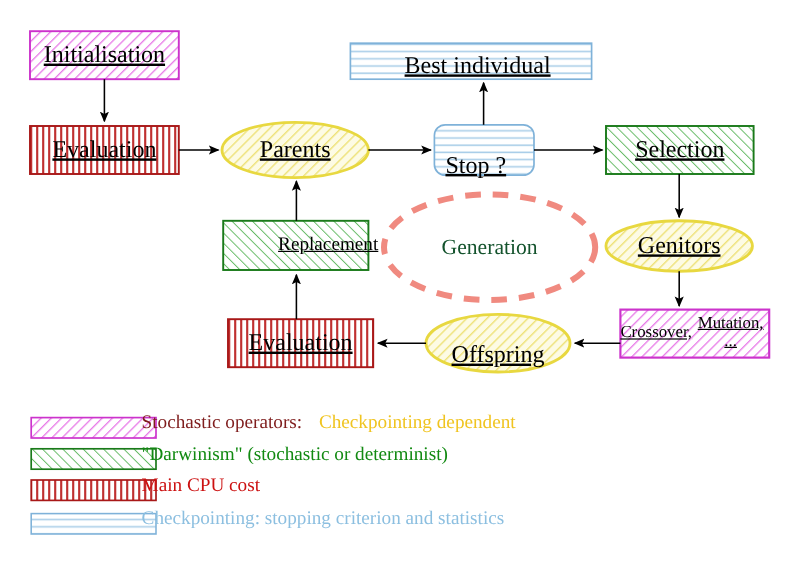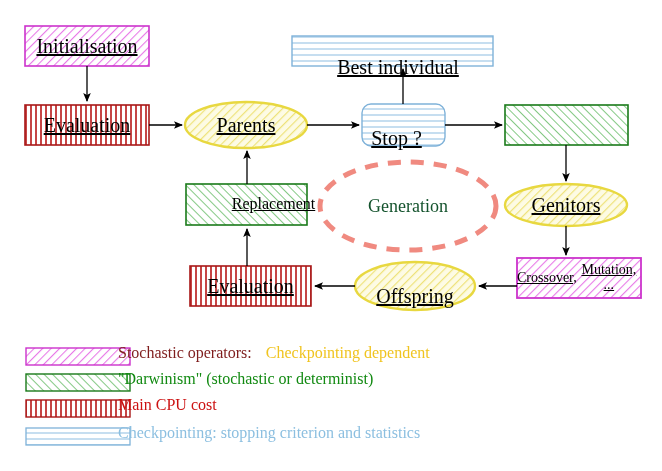--- a/index.html
+++ b/index.html
@@ -156,24 +156,25 @@
     <rect x="26" y="400" width="104" height="17" fill="url(#pat-red)" stroke="#a81818" stroke-width="1.4"></rect>
     <rect x="26" y="428" width="104" height="17" fill="url(#pat-blue)" stroke="#7fb2d9" stroke-width="1.3"></rect>
   </svg>
 
   <div class="node-label lbl-big" style="left:25px; top:26px; width:124px; height:40px;">Initialisation</div>
 
   <div class="node-label lbl-big" style="left:25px; top:105px; width:124px; height:40px;">Evaluation</div>
 
   <div class="node-label lbl-big" style="left:185px; top:102px; width:122px; height:46px;">Parents</div>
 
-  <div class="node-label lbl-big" style="left:292px; top:52px; width:212px; height:30px;">Best individual</div>
+  <div class="node-label lbl-big" style="left:292px; top:40px; width:212px; height:30px;">Best individual</div>
 
   <div class="node-label lbl-big" style="left:362px; top:104px; width:69px; height:42px;margin-top:13px;">Stop ?</div>
 
+  <div class="node-label lbl-big" style="left:505px; top:105px; width:123px; height:40px;">Selection</div>
 
   <div class="node-label lbl-big" style="left:505px; top:184px; width:122px; height:42px;">Genitors</div>
 
   <div class="node-label lbl-small" style="left:517px; top:258px; width:124px; height:40px; flex-direction:row;">
     <span>Crossover,</span>
     <span>Mutation, ...</span>
   </div>
 
   <div class="node-label lbl-big" style="left:355px; top:262px; width:120px; height:48px;margin-top:10px;">Offspring</div>
 

